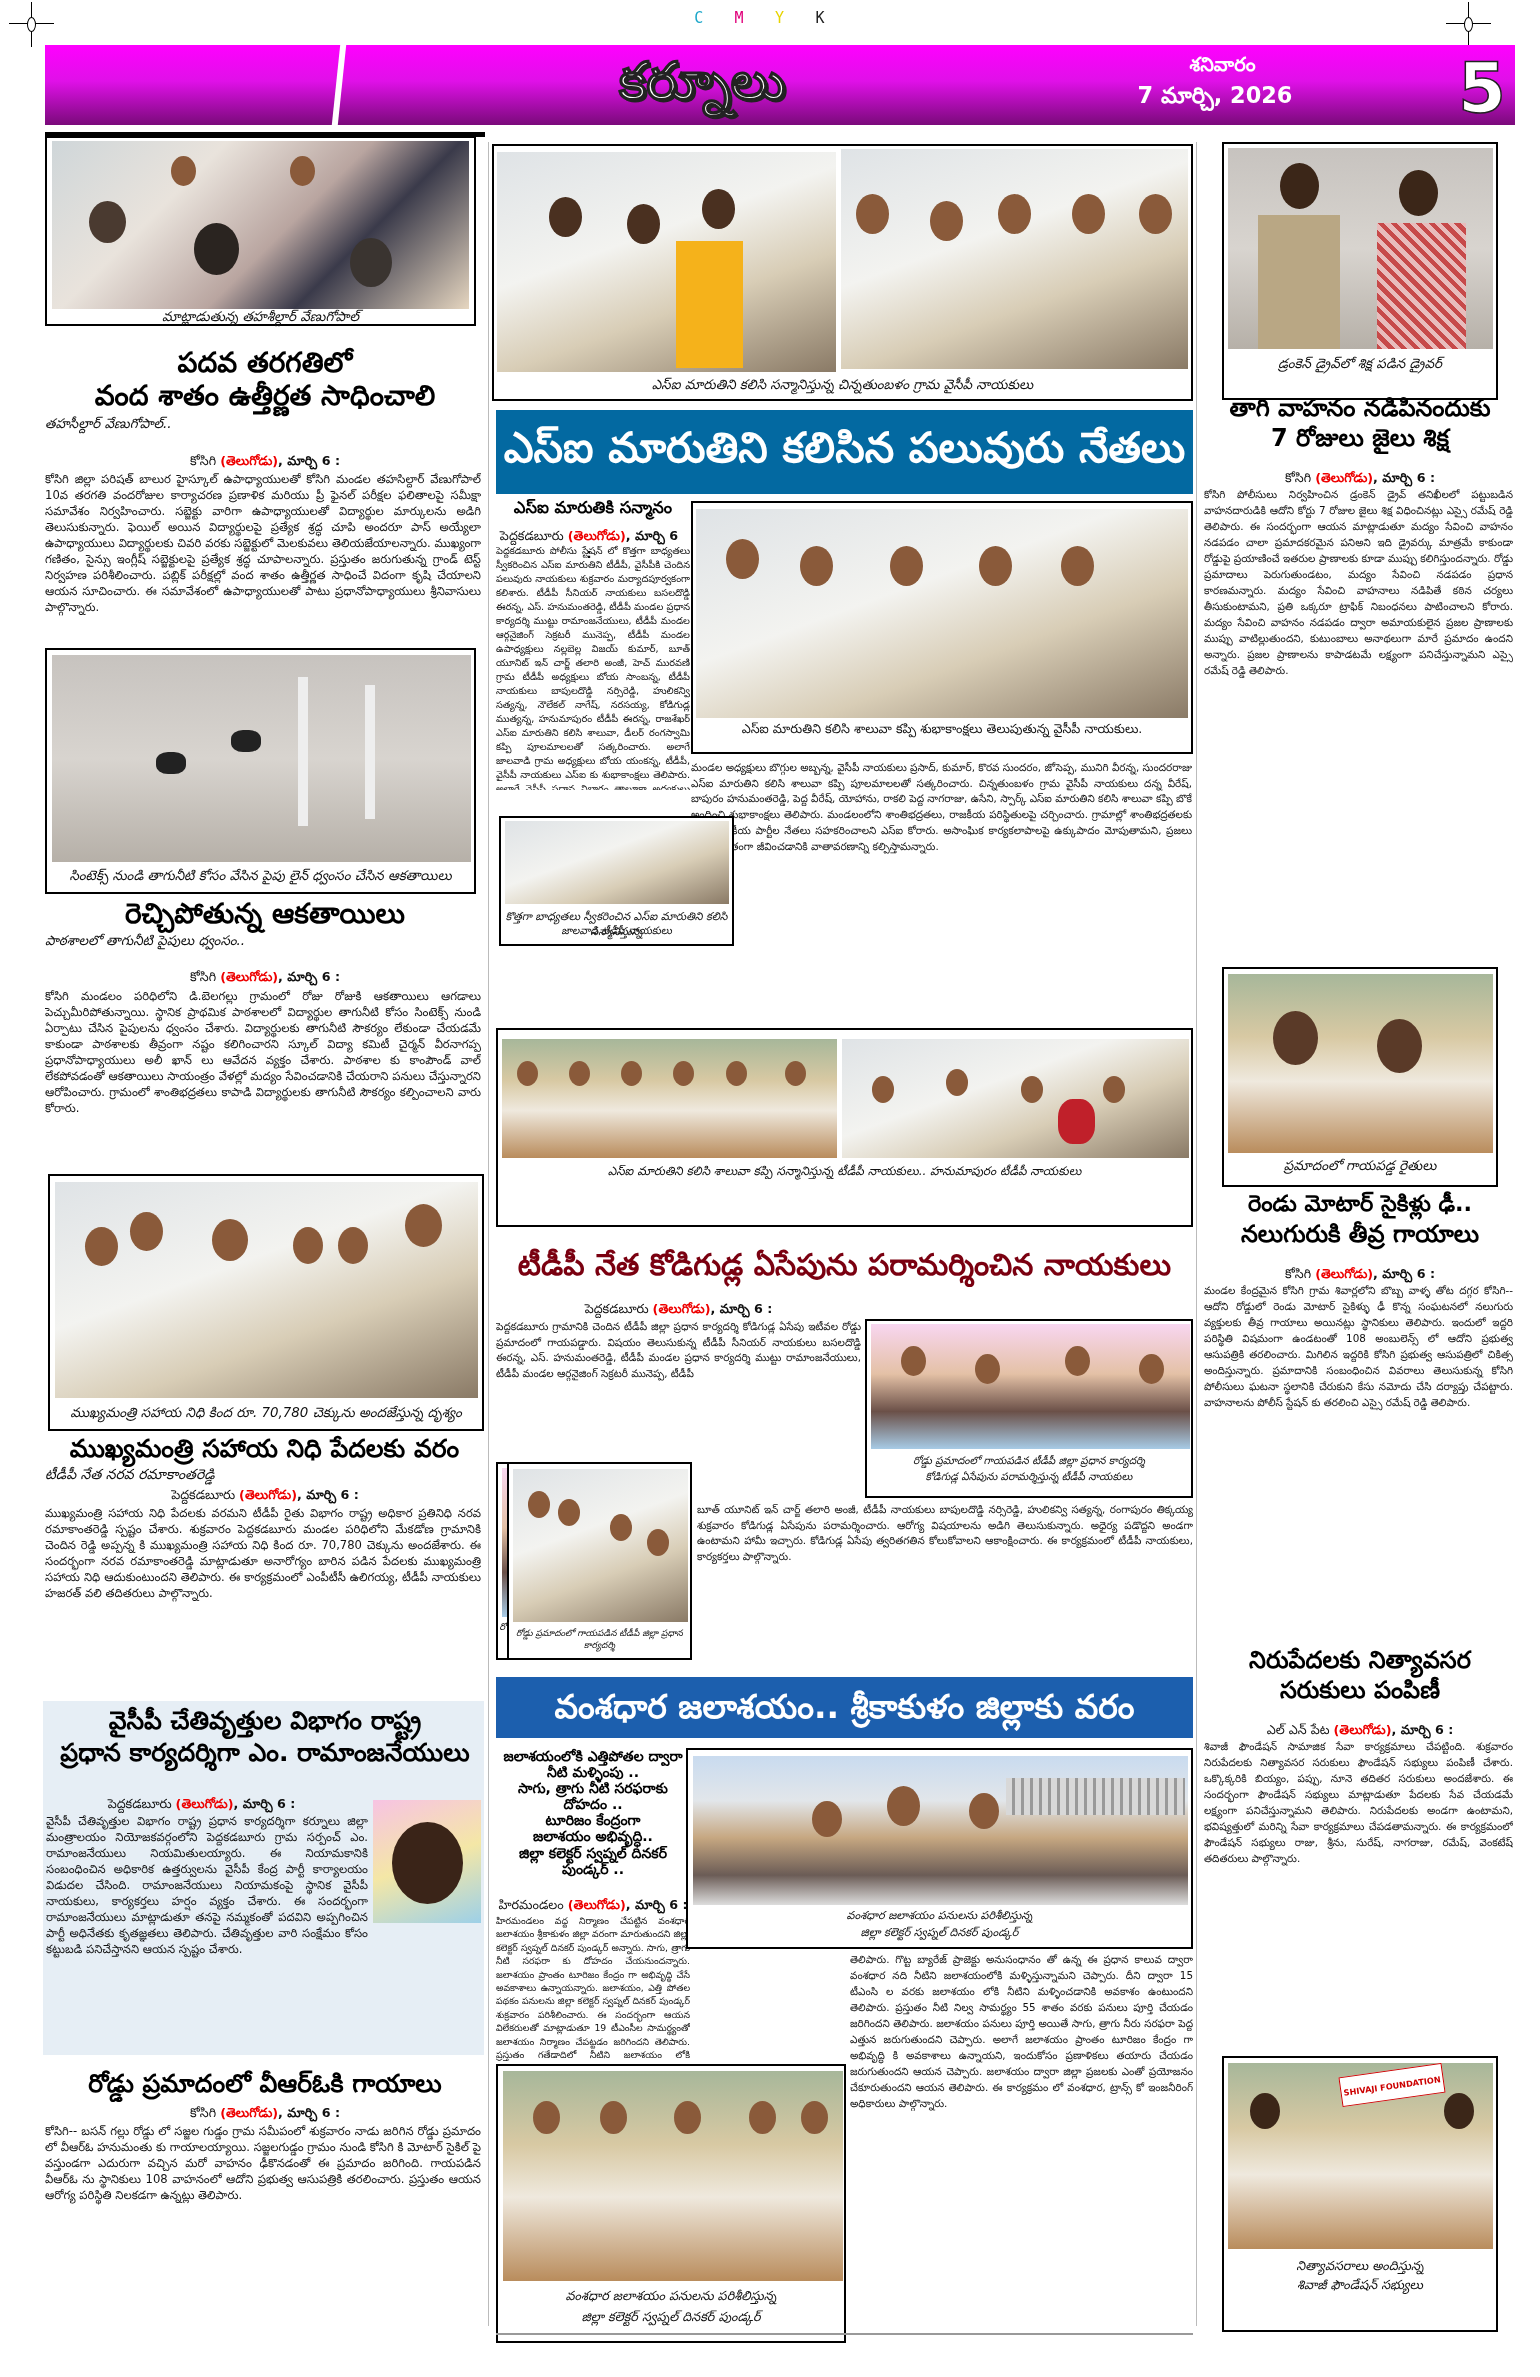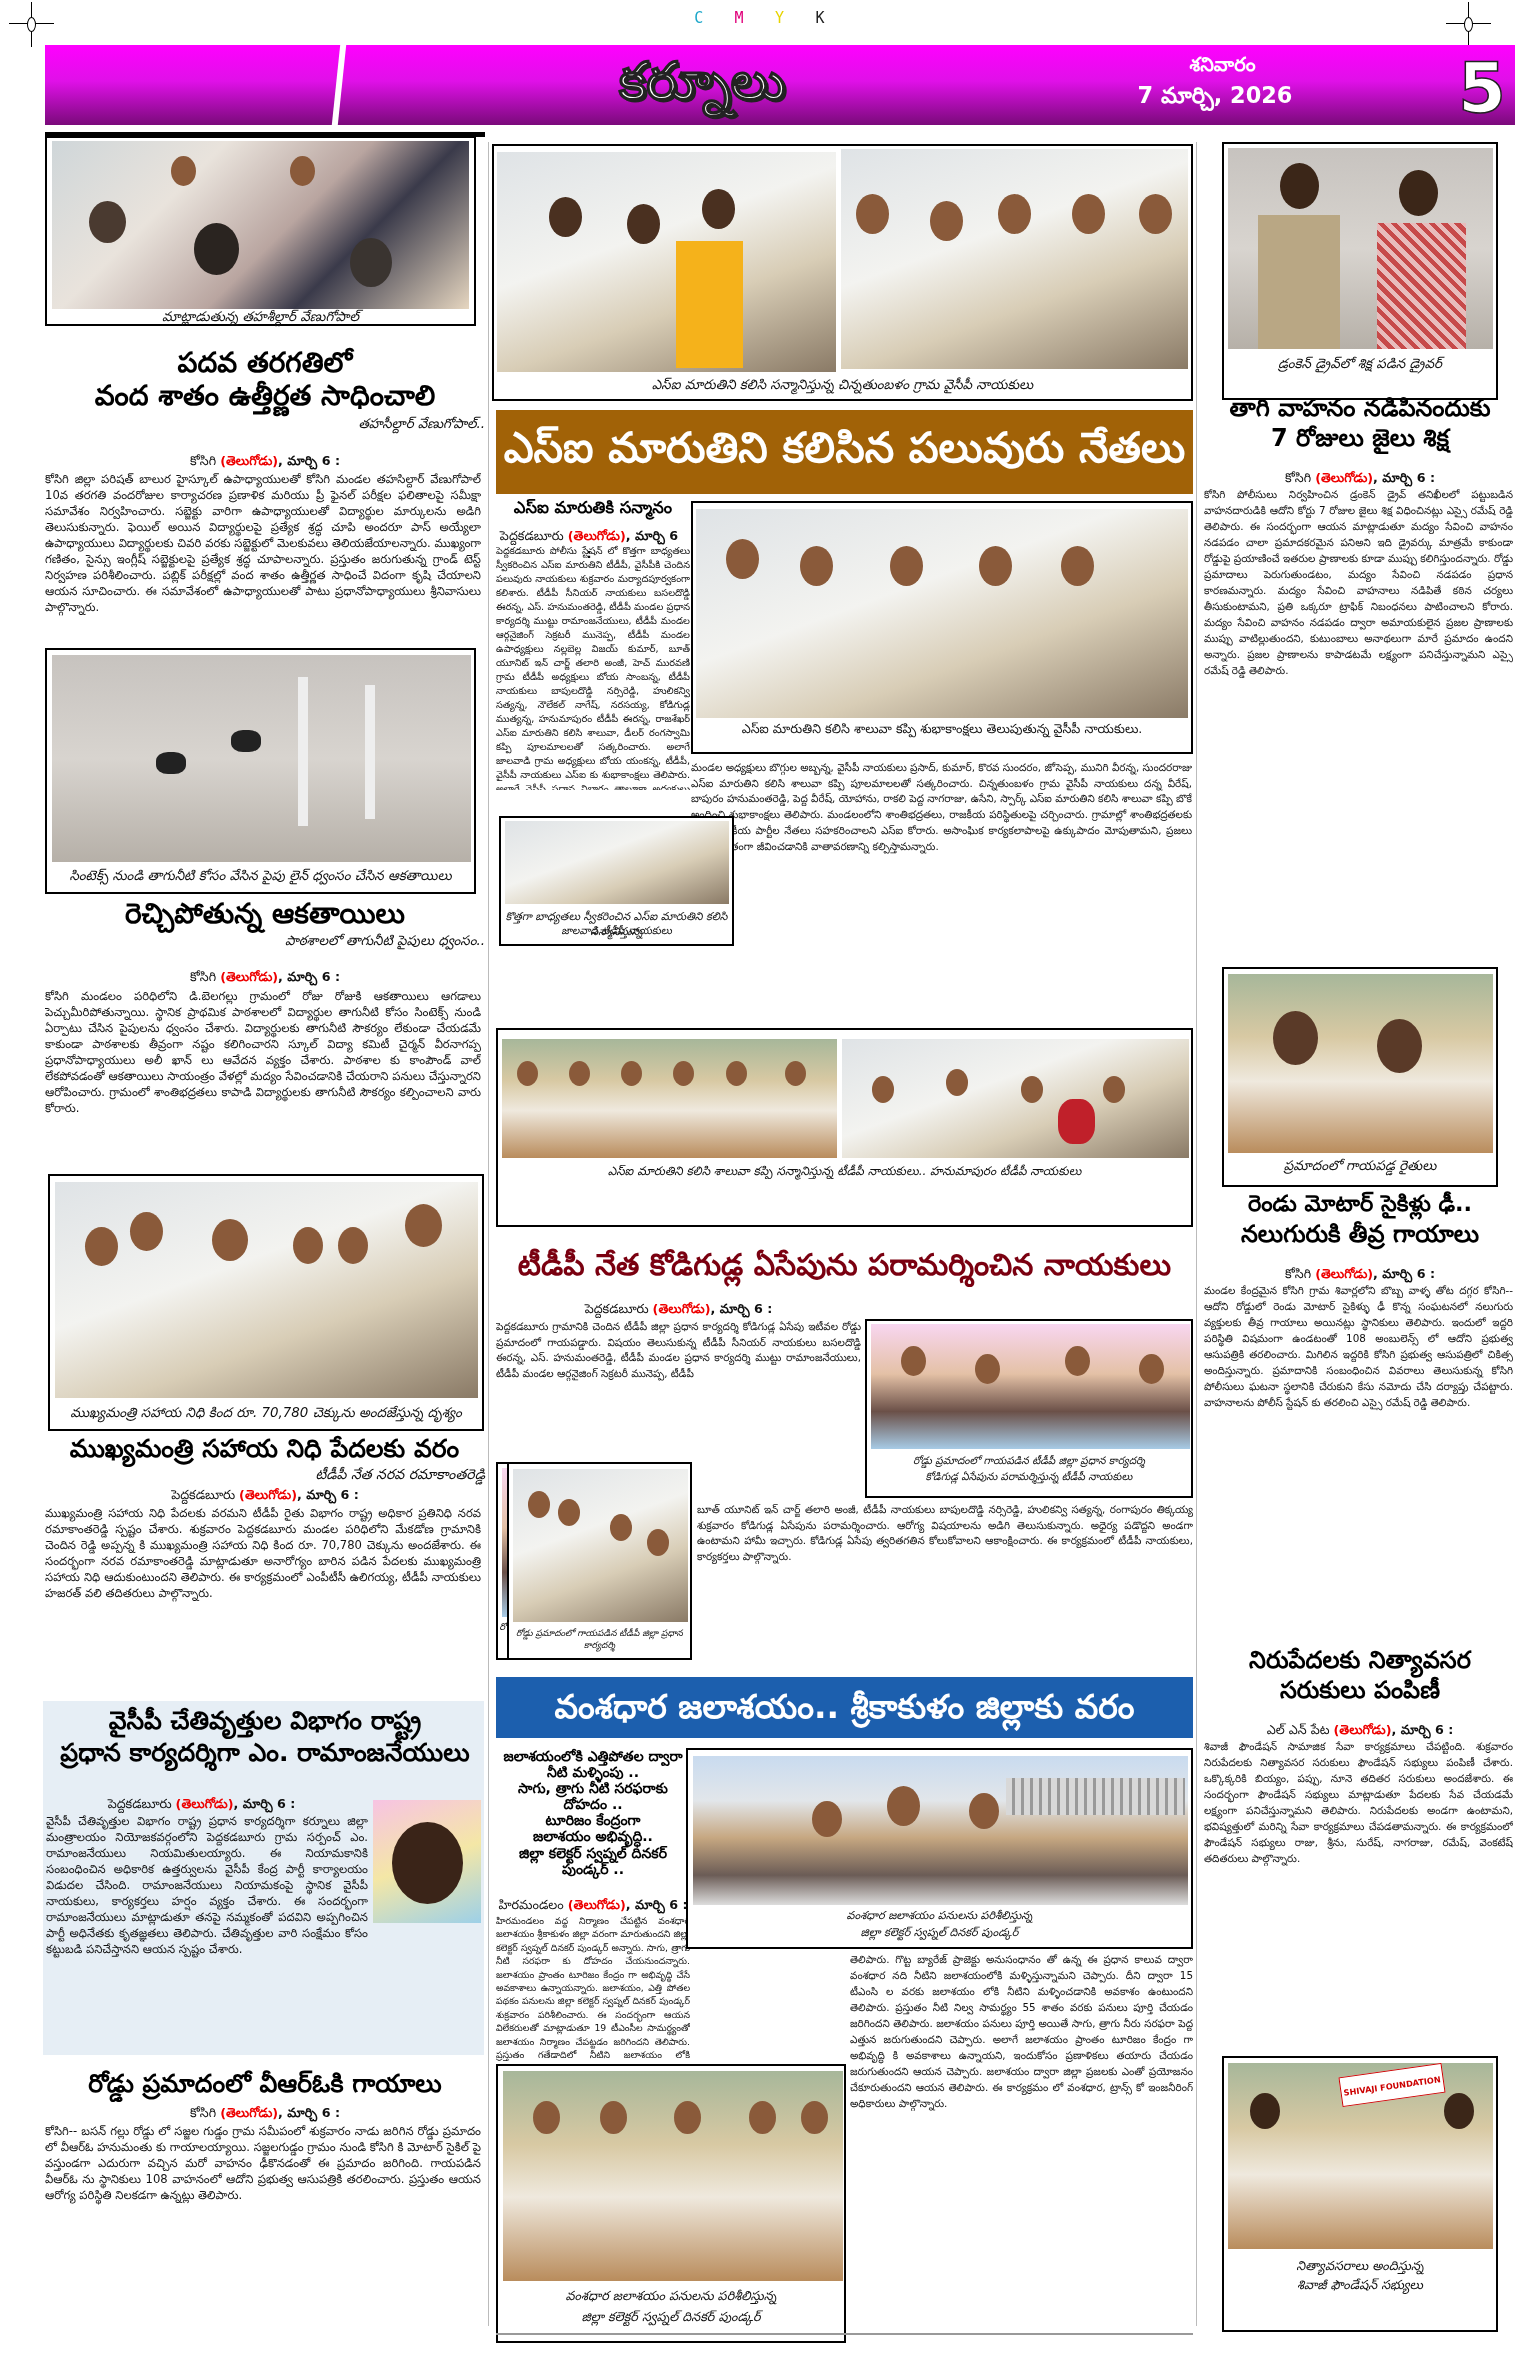--- a/index.html
+++ b/index.html
@@ -19,21 +19,21 @@
 .city{position:absolute;left:574px;top:6px;font-size:52px;font-weight:bold;color:#fff;-webkit-text-stroke:1.5px #222;text-shadow:2.2px 2.2px 0 #222}
 .day{position:absolute;left:1103px;top:7.5px;color:#fff;font-weight:bold;font-size:19.4px;text-align:center;width:149px}
 .date{position:absolute;left:1073px;top:37px;color:#fff;font-weight:bold;font-size:22.4px;width:194px;text-align:center}
 .pageno{position:absolute;right:9px;top:3px;color:#fff;font-size:69px;font-weight:bold;-webkit-text-stroke:1.5px #222}
 .topline{position:absolute;left:45px;top:132px;width:440px;height:4.5px;background:#000}
 
 .photo{position:absolute;border:2.2px solid #000;background:#fff}
 .img{position:absolute;overflow:hidden}
 .cap{position:absolute;left:0;width:100%;text-align:center;font-size:13.4px;font-style:italic;color:#111}
 .hl{position:absolute;text-align:center;font-weight:bold;color:#000;line-height:1.15}
-.sub{position:absolute;text-align:right;font-style:italic;color:#111}
+.sub{position:absolute;text-align:left;font-style:italic;color:#111}
 .dl{position:absolute;text-align:center;font-size:12.7px}
 .dl .src{color:#e00;font-weight:bold}
 .body{position:absolute;font-size:11.6px;line-height:16px;text-align:justify;color:#111}
 .band{position:absolute;text-align:center;color:#fff;font-weight:bold}
 .rule{position:absolute;background:#000}
 
 
 .p-office{background:linear-gradient(135deg,#cfd6d9 0%,#e9e3dc 30%,#b9a5a0 55%,#3a3a4a 70%,#e6d6c0 100%)}
 .p-people{background:linear-gradient(160deg,#dfe3e6 0%,#f3f3f0 40%,#d8cdb6 65%,#8a7a66 100%)}
 .p-wall{background:linear-gradient(180deg,#c7c3bf 0%,#d8d4cf 50%,#b6b0a8 100%)}
@@ -136,21 +136,21 @@
   <div class="img p-people" style="left:347px;top:3px;width:347px;height:220px">
     <div class="face" style="left:15px;top:45px;width:33px;height:40px"></div>
     <div class="face" style="left:89px;top:52px;width:33px;height:40px"></div>
     <div class="face" style="left:157px;top:45px;width:33px;height:40px"></div>
     <div class="face" style="left:231px;top:45px;width:33px;height:40px"></div>
     <div class="face" style="left:298px;top:45px;width:33px;height:40px"></div>
   </div>
   <div class="cap" style="top:231px">ఎస్ఐ మారుతిని కలిసి సన్మానిస్తున్న చిన్నతుంబళం గ్రామ వైసీపీ నాయకులు</div>
 </div>
 
-<div class="band" style="left:496px;top:410px;width:697px;height:84px;background:#a16207;font-size:42px;line-height:75px">ఎస్ఐ మారుతిని కలిసిన పలువురు నేతలు</div>
+<div class="band" style="left:496px;top:410px;width:697px;height:84px;background:#0369a1;font-size:42px;line-height:75px">ఎస్ఐ మారుతిని కలిసిన పలువురు నేతలు</div>
 
 <div class="hl" style="left:496px;top:499px;width:194px;font-size:16.4px">ఎస్ఐ మారుతికి సన్మానం</div>
 <div class="dl" style="left:496px;top:528px;width:186px"><span>పెద్దకడబూరు</span> <span class="src">(తెలుగోడు)</span><b>, మార్చి 6 :</b></div>
 <div class="body" style="left:496px;top:544px;width:194px;height:246px;overflow:hidden;font-size:9.7px;line-height:14px">పెద్దకడబూరు పోలీసు స్టేషన్ లో కొత్తగా బాధ్యతలు స్వీకరించిన ఎస్ఐ మారుతిని టీడీపీ, వైసీపీకి చెందిన పలువురు నాయకులు శుక్రవారం మర్యాదపూర్వకంగా కలిశారు. టీడీపీ సీనియర్ నాయకులు బసలదొడ్డి ఈరన్న, ఎస్. హనుమంతరెడ్డి, టీడీపీ మండల ప్రధాన కార్యదర్శి ముట్టు రామాంజనేయులు, టీడీపీ మండల ఆర్గనైజింగ్ సెక్రటరీ మునెప్ప, టీడీపీ మండల ఉపాధ్యక్షులు నల్లబెల్ల విజయ్ కుమార్, బూత్ యూనిట్ ఇన్ చార్జ్ తలారి అంజీ, హెచ్ మురవణి గ్రామ టీడీపీ అధ్యక్షులు బోయ సాంబన్న, టీడీపీ నాయకులు బాపులదొడ్డి నర్సిరెడ్డి, హులికన్వి సత్యన్న, నౌలేకల్ నాగేష్, నరసయ్య, కోడిగుడ్ల ముత్యన్న, హనుమాపురం టీడీపీ ఈరన్న, రాజశేఖర్ ఎస్ఐ మారుతిని కలిసి శాలువా, డీలర్ రంగస్వామి కప్పి పూలమాలలతో సత్కరించారు. అలాగే జాలవాడి గ్రామ అధ్యక్షులు బోయ యంకన్న, టీడీపీ, వైసీపీ నాయకులు ఎస్ఐ కు శుభాకాంక్షలు తెలిపారు. అలాగే వైసీపీ ప్రధాన విభాగం తాలూకా అధ్యక్షులు ఉలిగప్ప ఎస్ఐ సెల్</div>
 
 <div class="photo" style="left:691px;top:501px;width:502px;height:253px">
   <div class="img p-people" style="left:3px;top:6px;width:492px;height:209px">
     <div class="face" style="left:30px;top:30px;width:33px;height:40px"></div>
     <div class="face" style="left:104px;top:37px;width:33px;height:40px"></div>
     <div class="face" style="left:194px;top:37px;width:33px;height:40px"></div>

